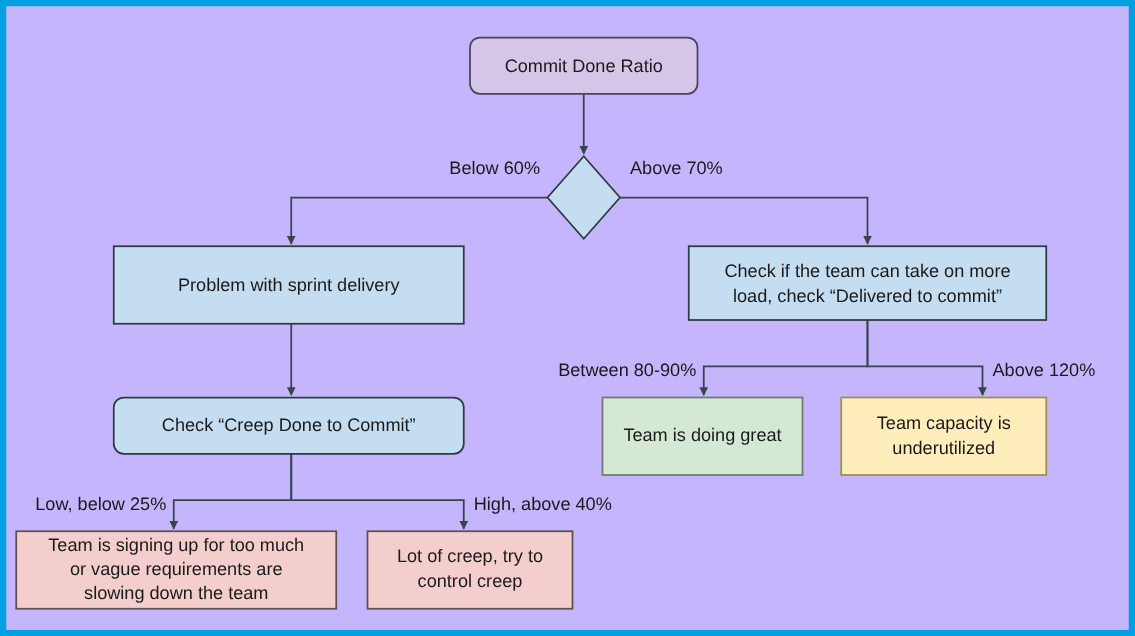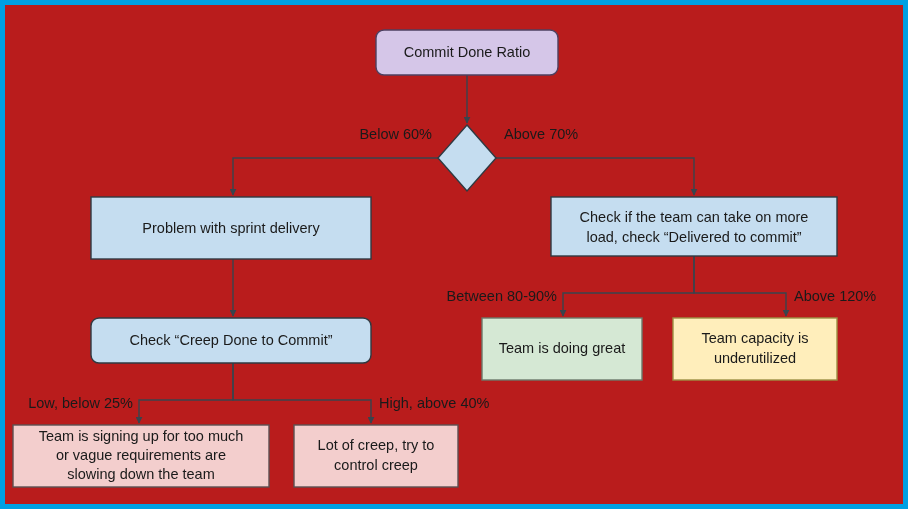--- a/index.html
+++ b/index.html
@@ -4,21 +4,21 @@
 <style>
   html, body {
     margin: 0;
     padding: 0;
     background: #ffffff;
   }
   #canvas {
     position: relative;
     width: 908px;
     height: 509px;
-    background: #b91c1c;
+    background: #c4b5fd;
     box-sizing: border-box;
     border: 5px solid #00a0e3;
     overflow: hidden;
     font-family: "Liberation Sans", sans-serif;
   }
   svg#flow {
     position: absolute;
     left: 0;
     top: 0;
     width: 898px;

